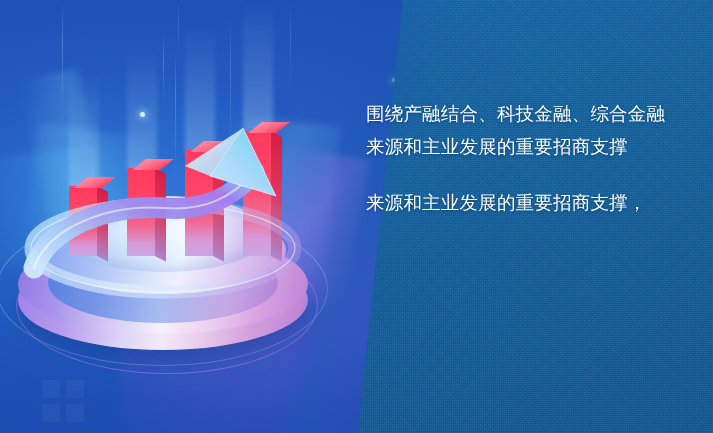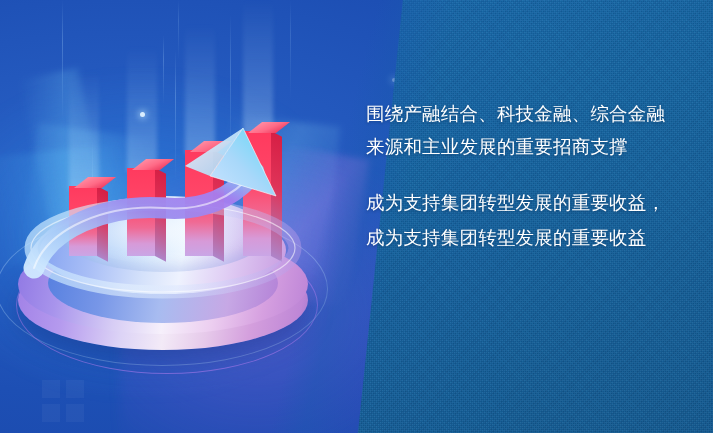--- a/index.html
+++ b/index.html
@@ -218,18 +218,17 @@
   <div class="bg-seam"></div>
 
   <div class="copy">
 
     <div class="para b1">
       <span class="ln">围绕产融结合、科技金融、综合金融</span>
       <span class="ln">来源和主业发展的重要招商支撑</span>
     </div>
 
     <div class="para b2">
-      <span class="ln">成为支持集团转型发展的重要收益，</span>
-      <span class="ln">成为支持集团转型发展的重要收益</span>
+      <span class="ln">来源和主业发展的重要招商支撑，</span>
     </div>
   </div>
 
 </div>
 
 </body></html>

